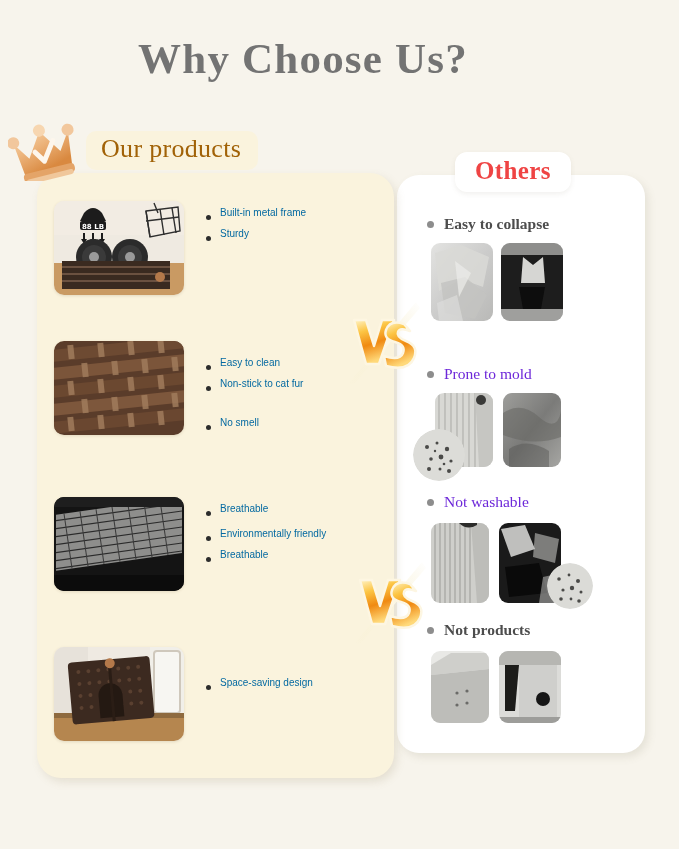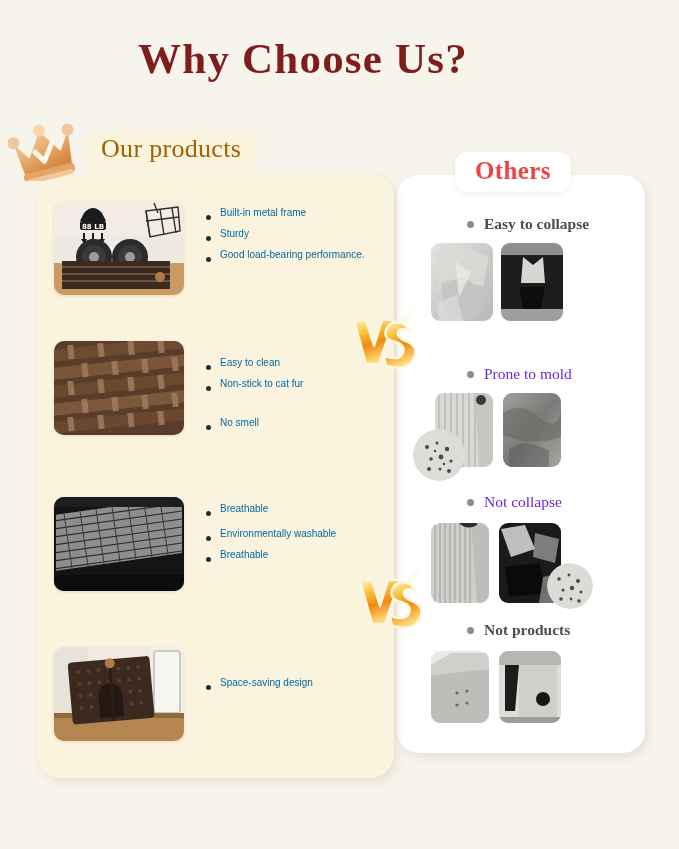--- a/index.html
+++ b/index.html
@@ -12,21 +12,21 @@
   .page { position: relative; width: 679px; height: 849px; background: #f7f4ec; }
 
   
   .main-title {
     position: absolute; top: 34px; left: 0; width: 606px;
     text-align: center;
     font-family: "Liberation Serif", serif;
     font-weight: bold;
     font-size: 43px;
     letter-spacing: 1.2px;
-    color: #7f1d1d;
+    color: #737373;
   }
 
   
   .others-card {
     position: absolute; left: 397px; top: 175px;
     width: 248px; height: 578px;
     background: #ffffff;
     border-radius: 22px;
     box-shadow: 3px 4px 9px rgba(120,110,85,0.14);
   }
@@ -44,21 +44,20 @@
   }
   .others-list { position: absolute; left: 397px; top: 175px; width: 248px; height: 578px; }
   .other-block { position: absolute; left: 0; width: 248px; }
   .other-head {
     display: flex; align-items: center; gap: 10px;
     padding-left: 30px;
     font-family: "Liberation Serif", serif;
     font-weight: bold;
     font-size: 15.5px;
     color: #4d4d4d;
-    margin-left: 40px;
   }
   .other-head.light { font-weight: normal; color: #6d28d9; }
   .dot-grey {
     width: 7px; height: 7px; border-radius: 50%;
     background: #8d8d8d; flex: none;
   }
   .other-imgs { position: relative; margin-top: 10px; padding-left: 34px; height: 84px; }
 
   
   .ph { position: absolute; border-radius: 9px; overflow: hidden; }
@@ -205,21 +204,21 @@
             <path d="M0 20 Q18 8 36 24 T58 18 L58 44 Q30 54 0 42 Z" fill="#666663" opacity=".55"></path>
             <path d="M6 56 Q24 44 46 58 L46 74 L6 74 Z" fill="#555552" opacity=".45"></path>
           </svg>
         </div>
       </div>
     </div>
 
     <div class="other-block" style="top:318px">
       <div class="other-head light">
         <span class="dot-grey"></span>
-        <span>Not collapse</span>
+        <span>Not washable</span>
       </div>
       <div class="other-imgs">
         <div class="ph" style="left:34px;top:2px;width:58px;height:80px">
           <svg viewBox="0 0 58 80" preserveAspectRatio="none">
             <rect width="58" height="80" fill="#cfcfcb"></rect>
             <g stroke="#9b9b97" stroke-width="1">
               <path d="M4 0 V80"></path>
                 <path d="M9 0 V80"></path>
                 <path d="M14 0 V80"></path>
                 <path d="M19 0 V80"></path>
@@ -348,24 +347,20 @@
         </svg>
       </div>
       <div class="prod-bullets">
         <div class="bline">
           <span class="dot-dark"></span>
           <span class="btxt">Built-in metal frame</span>
         </div>
         <div class="bline">
           <span class="dot-dark"></span>
           <span class="btxt">Sturdy</span>
-        </div>
-        <div class="bline">
-          <span class="dot-dark"></span>
-          <span class="btxt">Good load-bearing performance.</span>
         </div>
       </div>
     </div>
 
     <div class="prod-row" style="top:168px">
       <div class="prod-img">
         <svg viewBox="0 0 130 94" preserveAspectRatio="none">
           <rect width="130" height="94" fill="#5a3c2a"></rect>
           <g>
             <rect x="-10" y="2" width="150" height="12" fill="#6d4a32" transform="rotate(-6 65 8)"></rect>
@@ -443,21 +438,21 @@
           <rect y="0" width="130" height="10" fill="#1e1e1e"></rect>
         </svg>
       </div>
       <div class="prod-bullets">
         <div class="bline">
           <span class="dot-dark"></span>
           <span class="btxt">Breathable</span>
         </div>
         <div class="bline" style="margin-top:12px">
           <span class="dot-dark"></span>
-          <span class="btxt" style="max-width:125px">Environmentally washable</span>
+          <span class="btxt" style="max-width:125px">Environmentally friendly</span>
         </div>
         <div class="bline">
           <span class="dot-dark"></span>
           <span class="btxt">Breathable</span>
         </div>
       </div>
     </div>
 
     <div class="prod-row" style="top:474px">
       <div class="prod-img">

